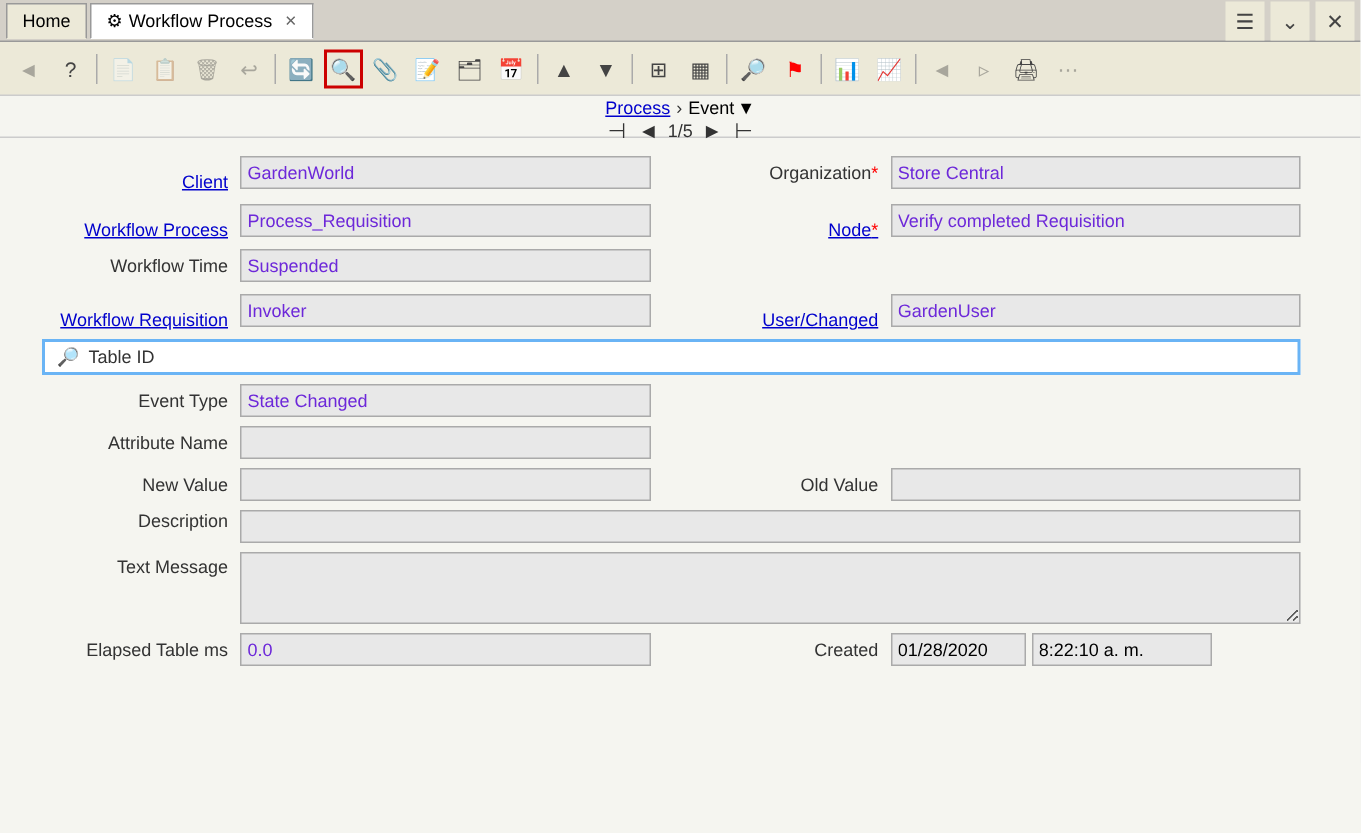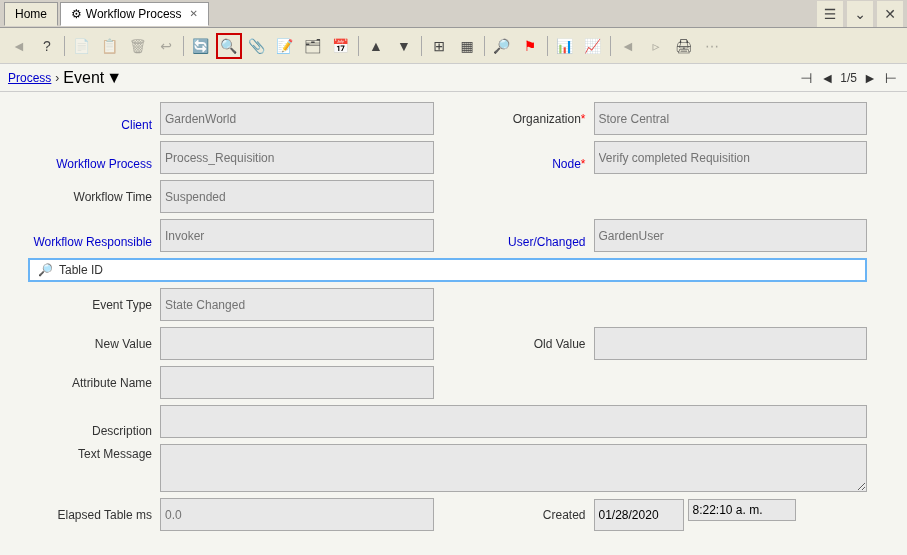--- a/index.html
+++ b/index.html
@@ -78,54 +78,55 @@
 
     
     .nav-bar {
       display: flex;
       align-items: center;
       justify-content: space-between;
       padding: 1px 8px;
       background: #f5f5f0;
       border-bottom: 1px solid #ccc;
       height: 28px;
+      flex-direction: column;
     }
     .breadcrumb { display: flex; align-items: center; gap: 4px; }
     .breadcrumb-link { color: #0000cc; text-decoration: underline; cursor: pointer; font-size: 12px; }
     .breadcrumb-sep { color: #333; }
-    .breadcrumb-current { display: flex; align-items: center; gap: 2px; font-size: 16px; }
+    .breadcrumb-current { display: flex; align-items: center; gap: 2px; font-size: 12px; }
     .nav-controls { display: flex; align-items: center; gap: 4px; }
     .nav-btn { background: none; border: none; cursor: pointer; font-size: 14px; color: #333; padding: 0 2px; }
     .nav-info { font-size: 12px; color: #333; }
 
     
     .main {
       background: #f5f5f0;
       padding: 10px 20px;
       overflow-y: auto;
       height: calc(555px - 28px - 36px - 28px);
     }
     .form-label {
       text-align: right;
       min-width: 140px;
       padding-right: 8px;
       font-size: 12px;
       color: #333;
       flex-shrink: 0;
     }
-    .form-label.underline { cursor: pointer; color: #0000cc; margin-top: 12px; }
+    .form-label.underline { text-decoration: underline; cursor: pointer; color: #0000cc; margin-top: 12px; }
     .form-label .required { color: red; }
     .form-input {
       flex: 1;
-      height: 33px;
+      height: 22px;
       border: 1px solid #aaa;
       background: #fff;
       padding: 2px 4px;
       font-size: 12px;
-      color: #737373;
+      color: #6d28d9;
       border-radius: 0;
     }
     .form-input.readonly { background: #e8e8e8; }
 
     
     .record-id-btn {
       flex: 1;
       height: 24px;
       border: 2px solid #6ab4f5;
       background: #fff;
@@ -155,28 +156,28 @@
     }
 
     
     .created-inputs {
       display: flex;
       gap: 4px;
       flex: 1;
     }
     .created-date {
       width: 90px;
-      height: 32px;
+      height: 22px;
       border: 1px solid #aaa;
       background: #e8e8e8;
       padding: 2px 4px;
       font-size: 12px;
     }
     .created-time {
-      width: 108px;
+      width: 120px;
       height: 22px;
       border: 1px solid #aaa;
       background: #e8e8e8;
       padding: 2px 4px;
       font-size: 12px;
     }
   </style>
 </head>
 <body>
 
@@ -279,21 +280,21 @@
   <div style="display:flex; margin-bottom:6px;">
     <div class="col-half">
       <label class="form-label">Workflow Time</label>
       <input class="form-input readonly" type="text" readonly="" value="Suspended" style="">
     </div>
     <div class="col-half"></div>
   </div>
 
   <div style="display:flex; margin-bottom:6px;">
     <div class="col-half">
-      <label class="form-label underline">Workflow Responsible</label>
+      <label class="form-label underline">Workflow Requisition</label>
       <input class="form-input readonly" type="text" readonly="" value="Invoker" style="">
     </div>
     <div class="col-half">
       <label class="form-label underline">User/Changed</label>
       <input class="form-input readonly" type="text" readonly="" value="GardenUser" style="">
     </div>
   </div>
 
   <div style="display:flex; margin-bottom:6px;">
     <div class="col-half" style="padding-left:0;">
@@ -308,39 +309,39 @@
   <div style="display:flex; margin-bottom:6px;">
     <div class="col-half">
       <label class="form-label">Event Type</label>
       <input class="form-input readonly" type="text" readonly="" value="State Changed" style="">
     </div>
     <div class="col-half"></div>
   </div>
 
   <div style="display:flex; margin-bottom:6px;">
     <div class="col-half">
+      <label class="form-label">Attribute Name</label>
+      <input class="form-input readonly" type="text" readonly="" style="">
+    </div>
+    <div class="col-half"></div>
+  </div>
+
+  <div style="display:flex; margin-bottom:6px;">
+    <div class="col-half">
       <label class="form-label">New Value</label>
       <input class="form-input readonly" type="text" readonly="" style="">
     </div>
     <div class="col-half">
       <label class="form-label">Old Value</label>
       <input class="form-input readonly" type="text" readonly="" style="">
     </div>
   </div>
 
   <div style="display:flex; margin-bottom:6px;">
-    <div class="col-half">
-      <label class="form-label">Attribute Name</label>
-      <input class="form-input readonly" type="text" readonly="" style="">
-    </div>
-    <div class="col-half"></div>
-  </div>
-
-  <div style="display:flex; margin-bottom:6px;">
-    <div style="display:flex; align-items:flex-end; flex:1; padding-right:20px;">
+    <div style="display:flex; align-items:flex-start; flex:1; padding-right:20px;">
       <label class="form-label">Description</label>
       <input class="form-input readonly" type="text" readonly="" style="flex: 2.1 1 0%;">
     </div>
   </div>
 
   <div style="display:flex; margin-bottom:6px;">
     <div style="display:flex; align-items:flex-start; flex:1; padding-right:20px;">
       <label class="form-label" style="padding-top:3px;">Text Message</label>
       <textarea class="form-textarea" rows="3" style="flex: 2.1 1 0%; resize: vertical;"></textarea>
     </div>

